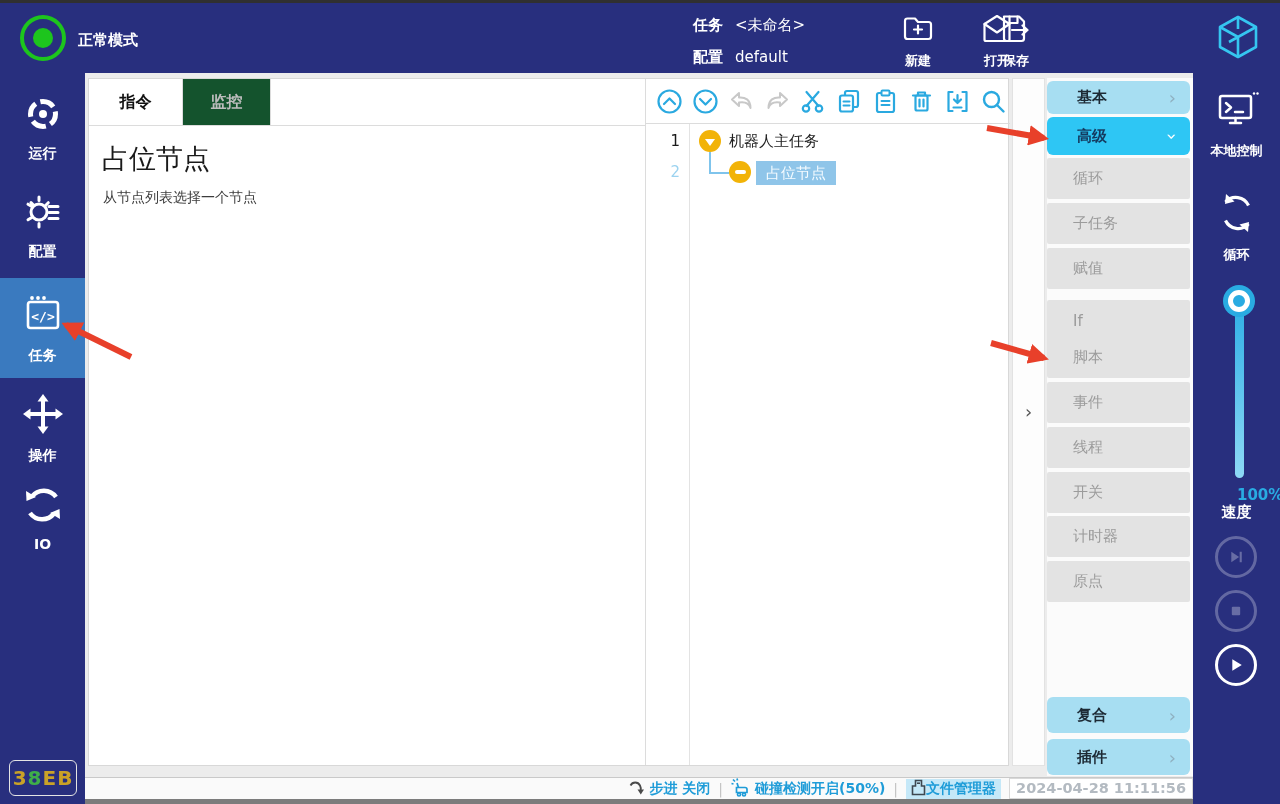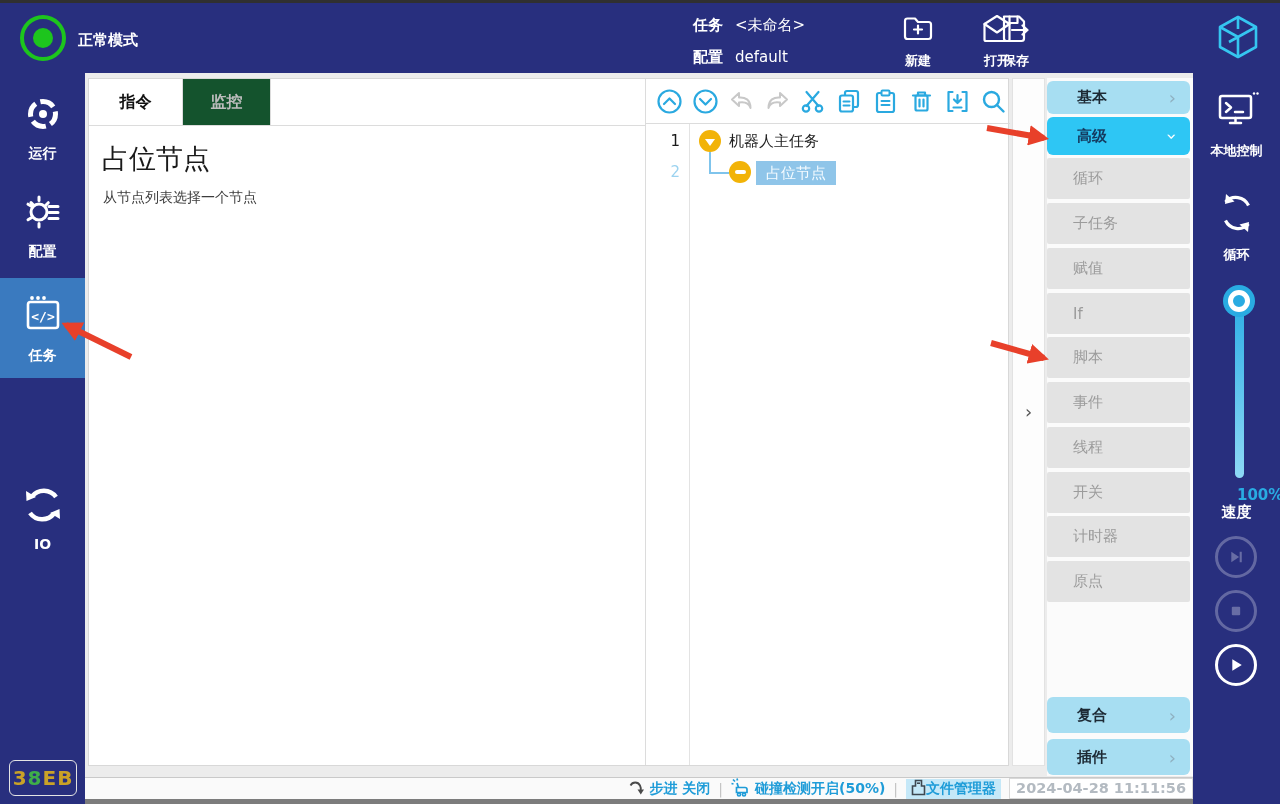--- a/index.html
+++ b/index.html
@@ -160,20 +160,30 @@
       <span><svg width="46" height="44" viewBox="0 0 46 44">
             <circle cx="12" cy="6" r="1.9" fill="#fff"></circle>
             <circle cx="18" cy="6" r="1.9" fill="#fff"></circle>
             <circle cx="24" cy="6" r="1.9" fill="#fff"></circle>
             <rect x="8" y="10" width="30" height="26" rx="2.5" fill="none" stroke="#fff" stroke-width="2.6"></rect>
             <text x="23" y="28.5" text-anchor="middle" font-size="13" font-weight="bold" fill="#fff" font-family="DejaVu Sans Mono, monospace">&lt;/&gt;</text>
           </svg></span>
       <span class="nlbl">任务</span>
     </div>
 
+    <div class="nav-item" style="top:319px">
+      <span><svg width="44" height="44" viewBox="0 0 44 44" fill="#fff">
+            <path d="M22 9 V35 M9 22 H35" stroke="#fff" stroke-width="4" fill="none"></path>
+            <polygon points="22,2 16.5,9.5 27.5,9.5"></polygon>
+            <polygon points="22,42 16.5,34.5 27.5,34.5"></polygon>
+            <polygon points="2,22 9.5,16.5 9.5,27.5"></polygon>
+            <polygon points="42,22 34.5,16.5 34.5,27.5"></polygon>
+          </svg></span>
+      <span class="nlbl">操作</span>
+    </div>
 
     <div class="nav-item" style="top:412px">
       <span><svg width="40" height="40" viewBox="0 0 40 40" fill="none" stroke="#fff" stroke-width="4.5">
             <path d="M33 12 A15 15 0 0 0 9 11.5"></path>
             <path d="M7 28 A15 15 0 0 0 31 28.5"></path>
             <polygon points="3,6 3.5,16 13,12" fill="#fff" stroke="none"></polygon>
             <polygon points="37,34 36.5,24 27,28" fill="#fff" stroke="none"></polygon>
           </svg></span>
       <span class="nlbl">IO</span>
     </div>
@@ -287,21 +297,21 @@
       <span>基本</span>
         <span class="chev-r">›</span>
     </div>
     <div class="pal-btn pal-group pal-adv" style="top:39px;height:38px">
       <span>高级</span>
         <span class="chev-d">›</span>
     </div>
     <div class="pal-btn pal-item" style="top:80px;height:41px">循环</div>
     <div class="pal-btn pal-item" style="top:125px;height:41px">子任务</div>
     <div class="pal-btn pal-item" style="top:170px;height:41px">赋值</div>
-    <div class="pal-btn pal-item" style="top:215px;height:41px">If</div>
+    <div class="pal-btn pal-item" style="top:222px;height:41px">If</div>
     <div class="pal-btn pal-item" style="top:259px;height:41px">脚本</div>
     <div class="pal-btn pal-item" style="top:304px;height:41px">事件</div>
     <div class="pal-btn pal-item" style="top:349px;height:41px">线程</div>
     <div class="pal-btn pal-item" style="top:394px;height:41px">开关</div>
     <div class="pal-btn pal-item" style="top:438px;height:41px">计时器</div>
     <div class="pal-btn pal-item" style="top:483px;height:41px">原点</div>
     <div class="pal-btn pal-group" style="top:619px;height:36px">
       <span>复合</span>
         <span class="chev-r">›</span>
     </div>

